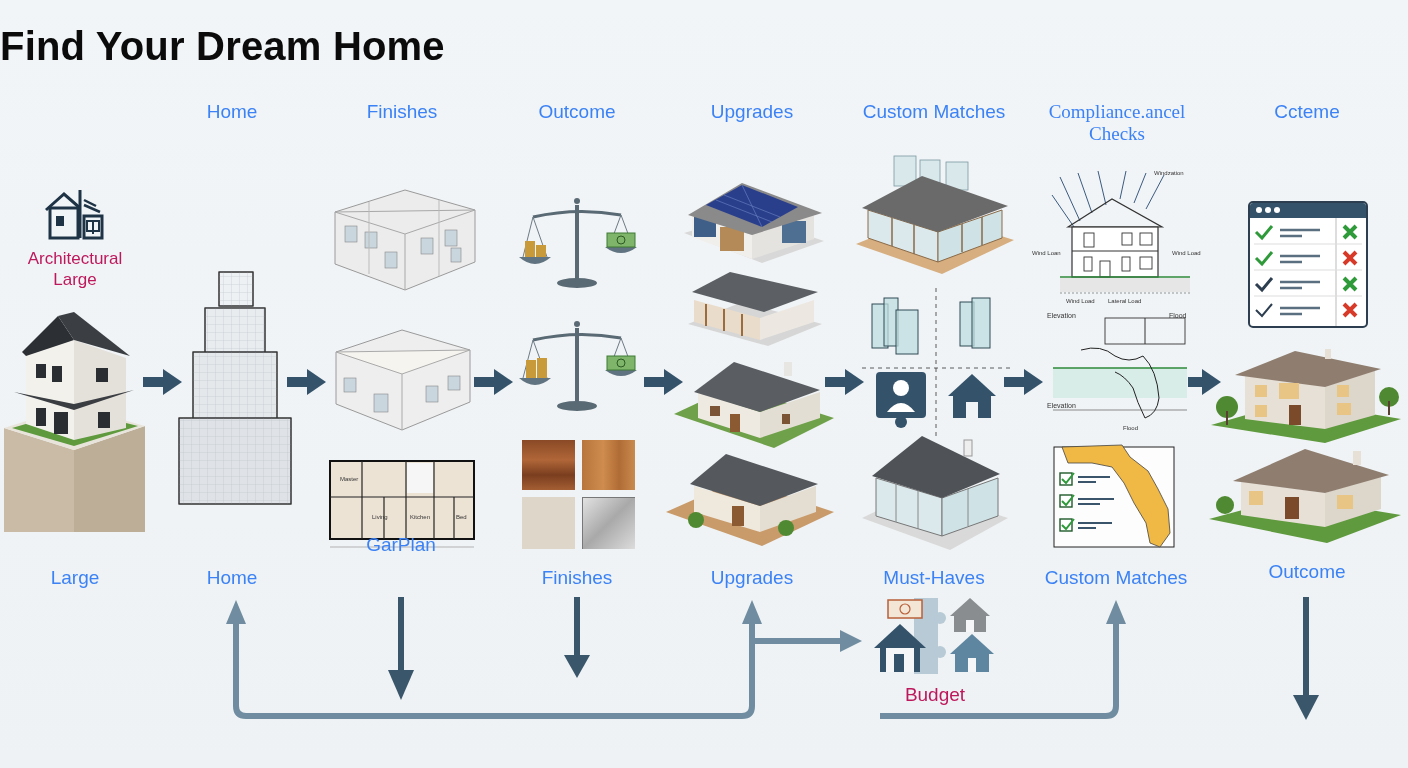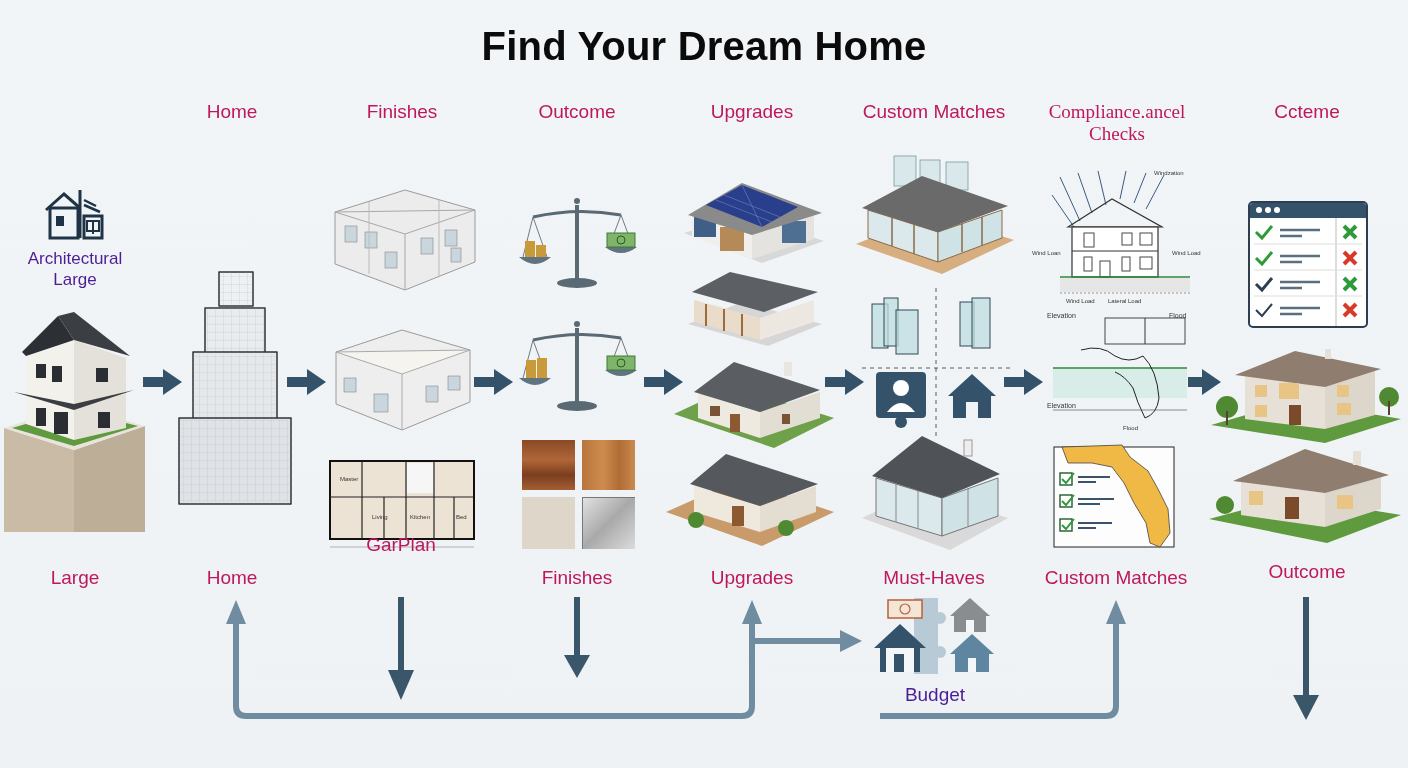--- a/index.html
+++ b/index.html
@@ -2,23 +2,23 @@
 <html><head>
 <meta charset="utf-8">
 <style>
   html, body { margin:0; padding:0; }
   body {
     width:1408px; height:768px; overflow:hidden; position:relative;
     background: linear-gradient(180deg,#f2f5f7 0%,#eef2f4 100%);
     font-family: "Liberation Sans", "DejaVu Sans", sans-serif; color:#111;
   }
   .abs { position:absolute; }
-  .title { left:0; top:24px; width:1408px; text-align:center; font-size:40px; font-weight:bold; letter-spacing:0.2px; color:#0b0b0b; }
-  .col-label { font-size:19px; text-align:center; width:170px; line-height:22px; color:#be185d; }
-  .small-label { font-size:17px; text-align:center; line-height:21px; color:#4c1d95; }
+  .title { left:0; top:24px; width:1408px; font-size:40px; font-weight:bold; letter-spacing:0.2px; color:#0b0b0b; }
+  .col-label { font-size:19px; text-align:center; width:170px; line-height:22px; color:#3b82f6; }
+  .small-label { font-size:17px; text-align:center; line-height:21px; color:#be185d; }
   svg { overflow:visible; }
   .tiny { font-family:"Liberation Sans",sans-serif; font-size:6px; fill:#333; }
 </style>
 </head>
 <body>
 
 <div class="abs title">Find Your Dream Home</div>
 
 <div class="abs col-label" style="left:147px;top:101px;">Home</div>
 <div class="abs col-label" style="left:317px;top:101px;">Finishes</div>

